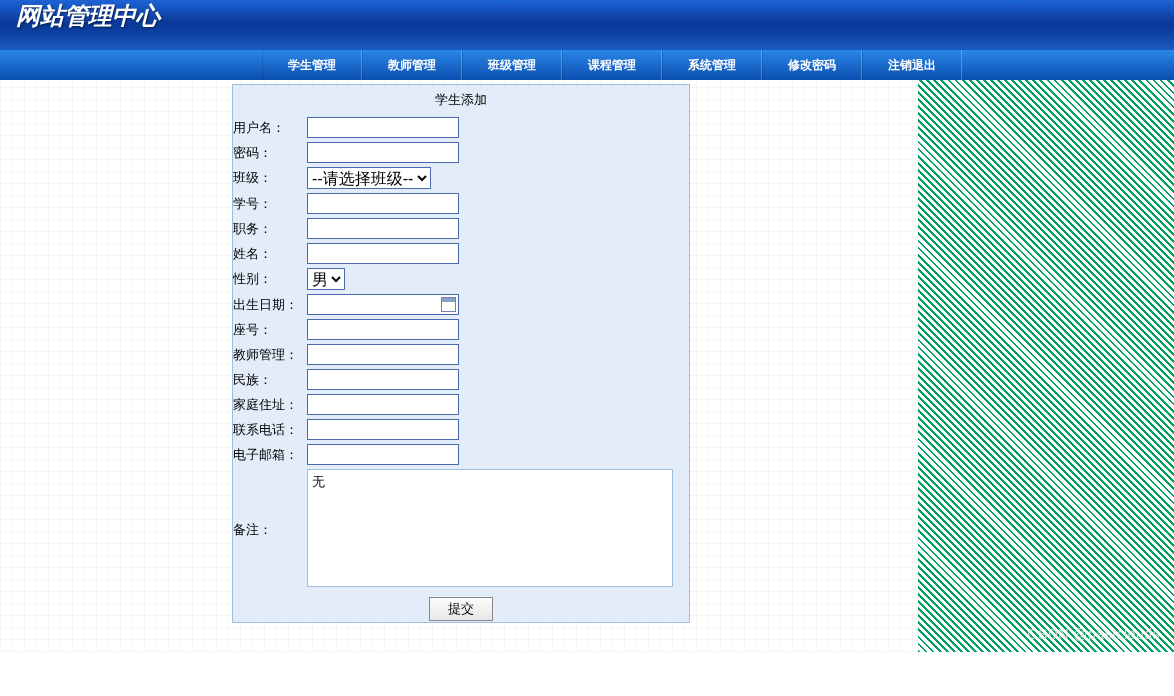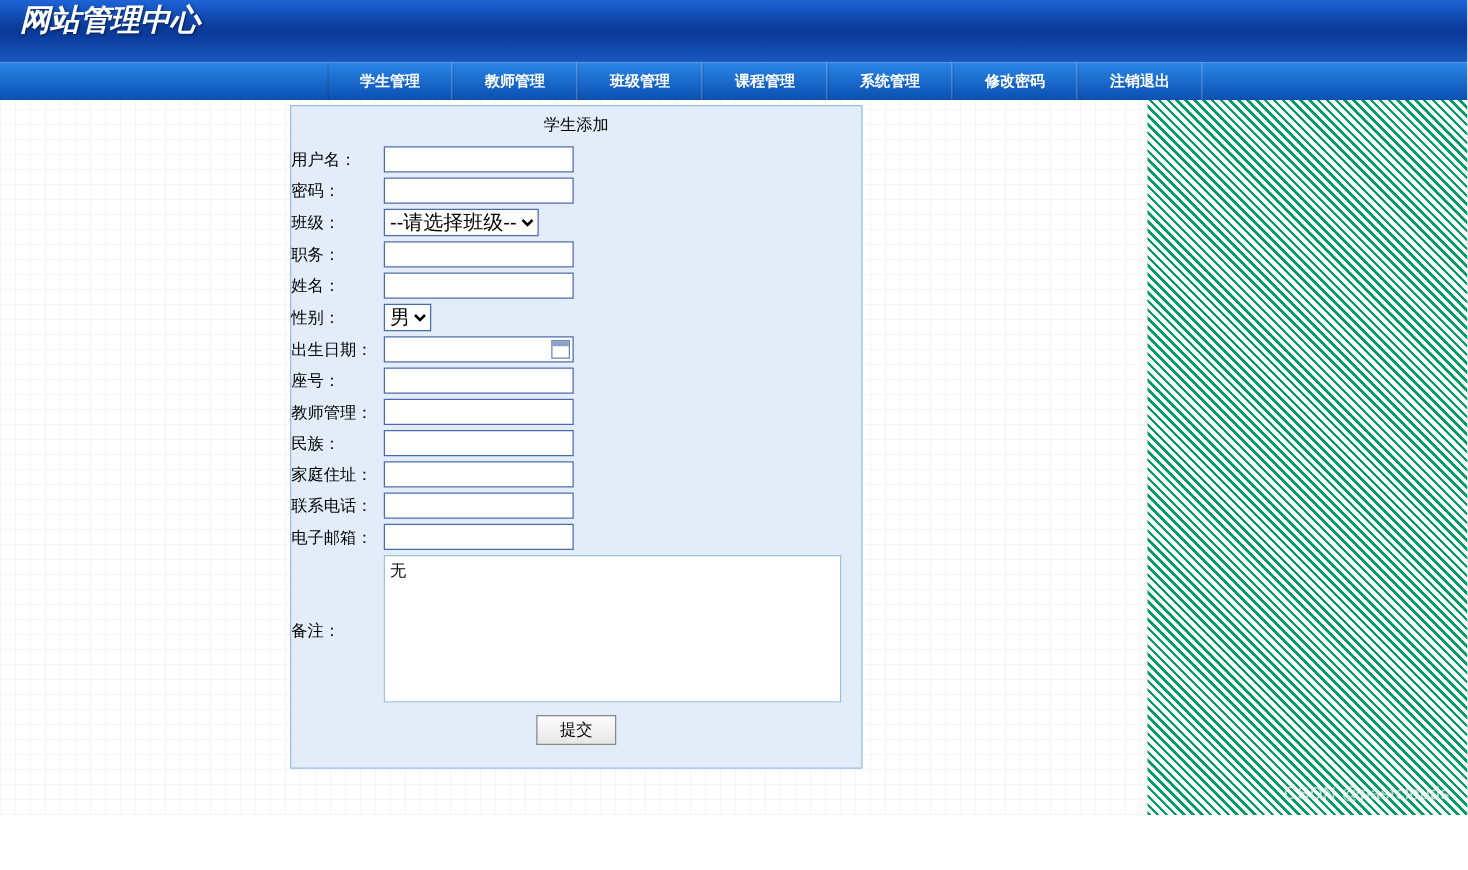--- a/index.html
+++ b/index.html
@@ -134,21 +134,21 @@
       height: 118px;
       border: 1px solid #9fbedf;
       background: #fff;
       font-size: 13px;
       padding: 3px 4px;
       resize: none;
     }
     .remark-row .lbl { align-self: center; }
     .submit-row {
       text-align: center;
-      padding: 5px 0 18px;
+      padding: 5px 0 1px;
     }
     .submit-btn {
       padding: 2px 18px;
       font-size: 13px;
       border: 1px solid #888;
       background: linear-gradient(#fdfdfd,#e6e6e6);
       cursor: pointer;
     }
   </style>
 </head>
@@ -183,20 +183,24 @@
     </div>
     <div class="form-row">
       <div class="lbl">班级：</div>
       <div class="ctl">
         <select class="sel">
           <option>--请选择班级--</option>
         </select>
       </div>
     </div>
     <div class="form-row">
+      <div class="lbl">学号：</div>
+      <div class="ctl"><input class="txt" style=""></div>
+    </div>
+    <div class="form-row">
       <div class="lbl">职务：</div>
       <div class="ctl"><input class="txt" style=""></div>
     </div>
     <div class="form-row">
       <div class="lbl">姓名：</div>
       <div class="ctl"><input class="txt" style=""></div>
     </div>
     <div class="form-row">
       <div class="lbl">性别：</div>
       <div class="ctl">

